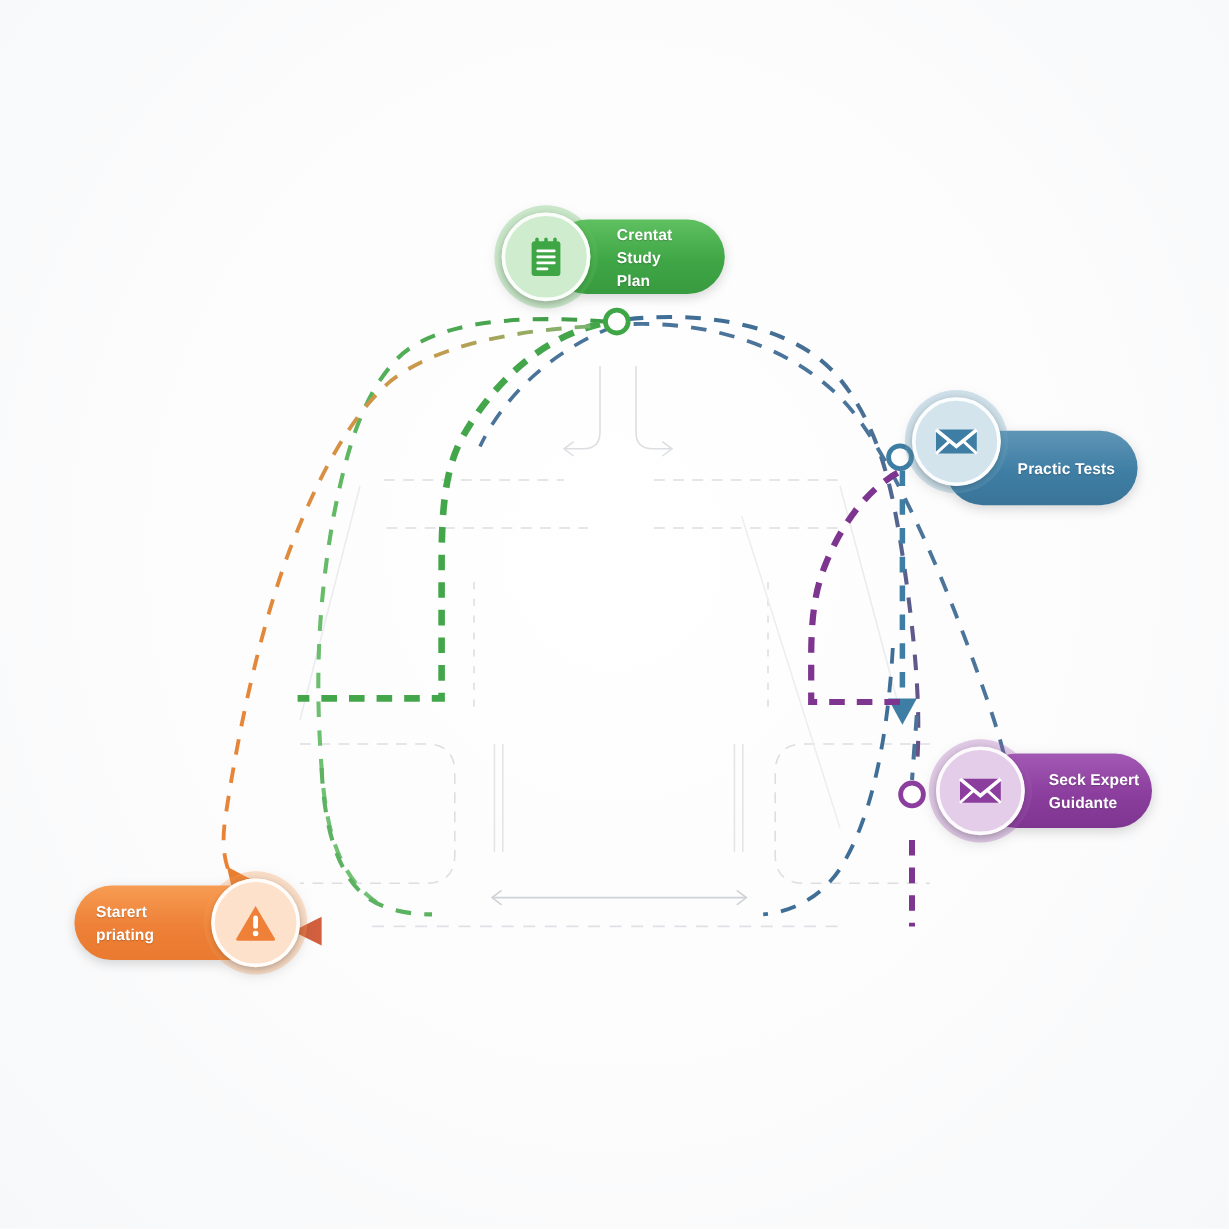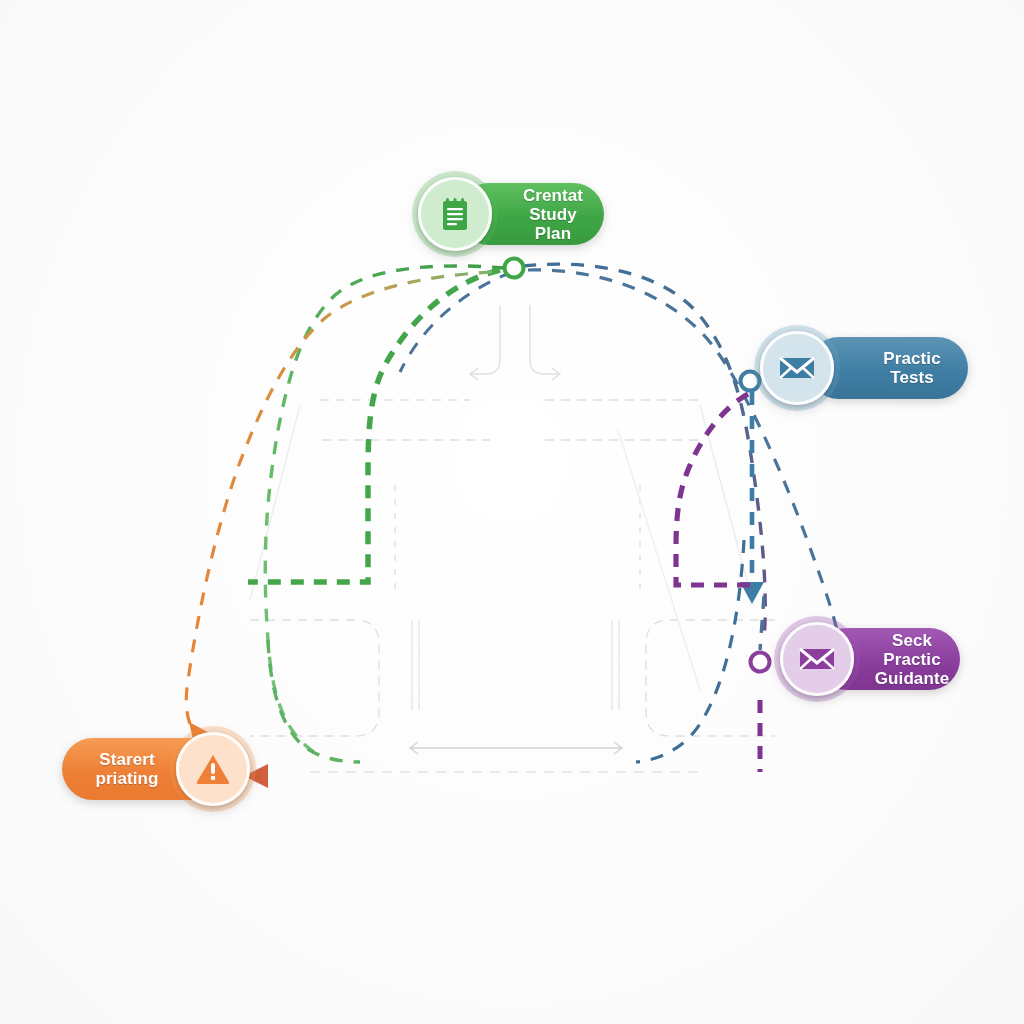--- a/index.html
+++ b/index.html
@@ -28,26 +28,25 @@
     box-sizing:border-box;
     filter:drop-shadow(0 3px 5px rgba(0,0,0,0.16));
   }
   .node .pill{
     position:absolute;top:0;height:62px;
     border-radius:31px;
     display:flex;align-items:center;
     box-sizing:border-box;
   }
   .node .label{
-    font-size:17px;font-weight:bold;color:#ffffff;
+    font-size:13px;font-weight:bold;color:#ffffff;
     line-height:19px;
     letter-spacing:.1px;
     white-space:pre-line;
     text-shadow:0 1px 1px rgba(0,0,0,.22);
-    text-align:center;
   }
   
   .badge{
     position:absolute;
     width:74px;height:74px;border-radius:50%;
     background:#ffffff;
     display:flex;align-items:center;justify-content:center;
     box-sizing:border-box;
     z-index:3;
   }
@@ -68,23 +67,23 @@
     left:40px;width:146px;
     background:linear-gradient(180deg,#5fc060 0%,#3fa646 55%,#389b3f 100%);
     padding-left:56px;padding-right:12px;
   }
   #node-study .badge{left:0;top:-6px;}
   #node-study .badge .halo{background:#5fc060;}
 
   
   #node-tests{left:760px;top:337px;width:200px;}
   #node-tests .pill{
-    left:48px;width:160px;
+    left:28px;width:160px;
     background:linear-gradient(180deg,#5e95b6 0%,#3f7ea4 55%,#3a7498 100%);
-    padding-left:60px;padding-right:12px;
+    padding-left:60px;padding-right:12px;margin-top:22px;
   }
   #node-tests .badge{left:0;top:-6px;}
   #node-tests .badge .halo{background:#6ea6c4;}
 
   
   #node-expert{left:780px;top:628px;width:180px;}
   #node-expert .pill{
     left:36px;width:144px;
     background:linear-gradient(180deg,#a259b4 0%,#8b3e9d 55%,#7e3590 100%);
     padding-left:58px;padding-right:10px;
@@ -242,21 +241,21 @@
       <svg width="40" height="30" viewBox="0 0 40 30">
         <path d="M3 5 h34 v20 h-34 z" fill="#3f7ea4"></path>
         <path d="M3 5 L20 19 L37 5" fill="none" stroke="#ffffff" stroke-width="3"></path>
         <path d="M3 25 L15 14 M37 25 L25 14" stroke="#ffffff" stroke-width="2.4" fill="none"></path>
       </svg>
     </div>
   </div>
 
   <div class="node" id="node-expert">
     <div class="pill">
-      <span class="label">Seck Practic
+      <span class="label">Seck Expert
 Guidante</span>
     </div>
     <div class="badge">
       <div class="halo"></div>
         <div class="ring"></div>
       <svg width="40" height="30" viewBox="0 0 40 30">
         <path d="M3 5 h34 v20 h-34 z" fill="#8b3e9d"></path>
         <path d="M3 5 L20 19 L37 5" fill="none" stroke="#ffffff" stroke-width="3"></path>
         <path d="M3 25 L15 14 M37 25 L25 14" stroke="#ffffff" stroke-width="2.4" fill="none"></path>
       </svg>

